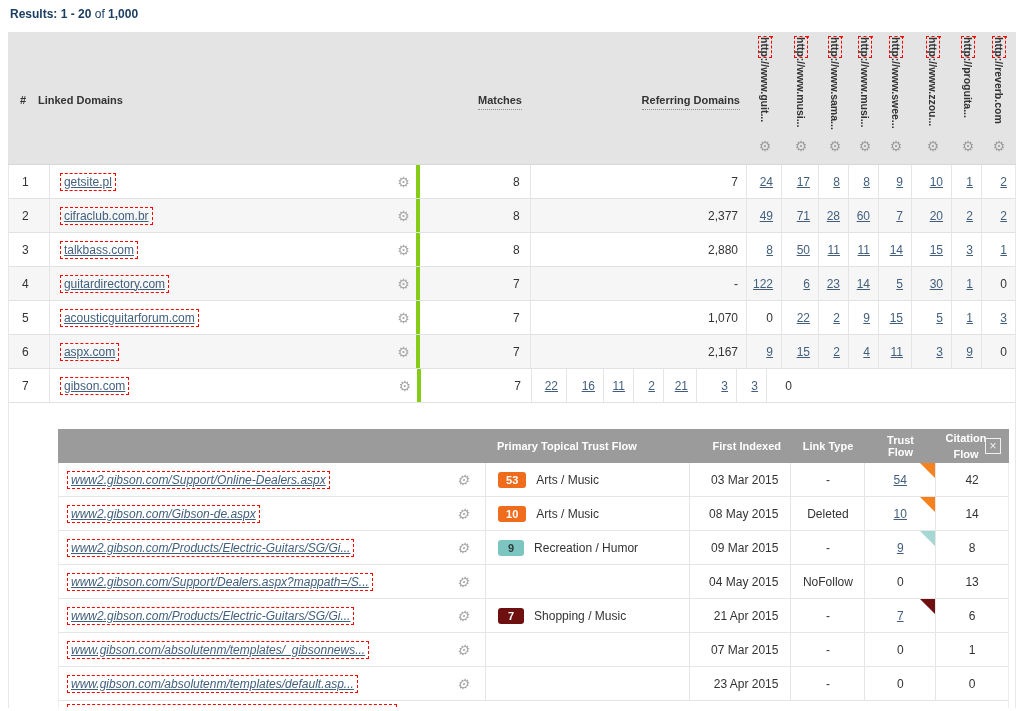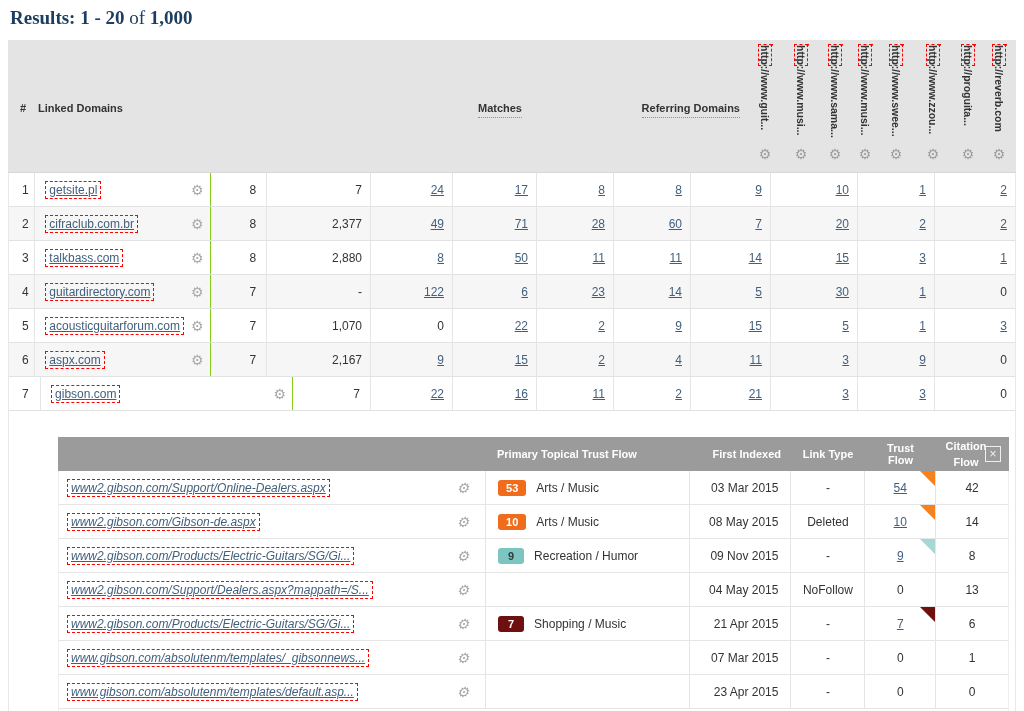--- a/index.html
+++ b/index.html
@@ -1,21 +1,21 @@
 <!DOCTYPE html>
 <html><head>
 <meta charset="utf-8">
 <style>
   * { box-sizing: border-box; margin: 0; padding: 0; }
   html,body { width:1024px; height:711px; overflow:hidden; background:#fff;
     font-family:"Liberation Sans", sans-serif; color:#333; }
   .viewport { position:relative; width:1024px; height:711px; overflow:hidden; }
 
   
-  .title { padding:7px 10px 6px; font-size:19px; font-weight:bold; color:#1c3e61;font-family:Liberation Serif, serif; }
+  .title { padding:7px 10px 6px; font-size:12px; font-weight:bold; color:#1c3e61; }
   .title .normal { font-weight:normal; }
 
   
   .main-table { margin:5px 8px 0; width:1008px; font-size:12px; }
   .mt-header { position:relative; height:132px; background:#e4e4e4; font-size:11px; font-weight:bold; }
   .h-num   { position:absolute; left:12px; top:62px; }
   .h-domains { position:absolute; left:30px; top:62px; }
   .h-matches { position:absolute; top:62px; right:494px; border-bottom:1px dotted #8f8f8f; padding-bottom:3px; }
   .h-referring { position:absolute; top:62px; right:276px; border-bottom:1px dotted #8f8f8f; padding-bottom:3px; }
 
@@ -33,26 +33,26 @@
   .g0{left:742px}.g1{left:778px}.g2{left:812px}.g3{left:842px}
   .g4{left:873px}.g5{left:910px}.g6{left:945px}.g7{left:976px}
 
   .mt-body { border-top:1px solid #d8d8d8; }
   .mt-row { display:flex; height:34px; align-items:stretch; background:#fff;
     border-bottom:1px solid #e2e2e2; border-left:1px solid #e8e8e8; border-right:1px solid #e8e8e8; }
   .mt-row:nth-child(even) { background:#f6f6f6; }
   .cell { display:flex; align-items:center; }
   .c-num { width:40px; padding-left:13px; }
   .c-domain { width:372px; position:relative; padding-left:10px;
-    border-left:1px solid #e5e5e5; border-right:1px solid #84cc16; }
+    border-left:1px solid #e5e5e5; border-right:4px solid #84cc16; }
   .c-matches { width:111px; justify-content:flex-end; padding-right:10px; border-right:1px solid #e5e5e5; }
   .c-referring { width:217px; justify-content:flex-end; padding-right:8px; border-right:1px solid #e5e5e5; }
   .counts { display:flex; height:100%; }
   .c-count { display:flex; align-items:center; justify-content:flex-end;
-    padding-right:8px; border-right:1px solid #e5e5e5; height:100%;margin-left:47px; }
+    padding-right:8px; border-right:1px solid #e5e5e5; height:100%; }
   .c-count:nth-child(1){width:35px}.c-count:nth-child(2){width:37px}
   .c-count:nth-child(3){width:30px}.c-count:nth-child(4){width:30px}
   .c-count:nth-child(5){width:33px}.c-count:nth-child(6){width:40px}
   .c-count:nth-child(7){width:30px}.c-count:nth-child(8){width:33px;border-right:none}
 
   .lnk { color:#415f7d; text-decoration:underline; cursor:pointer; }
   .redbox { border:1px dashed #f00; padding:1px 3px; text-decoration:underline; }
   .gear { color:#a9a9a9; font-size:14px; cursor:pointer; }
   .row-gear { position:absolute; right:6px; top:9px; }
 
@@ -427,21 +427,21 @@
 
   <div class="bl-row">
     <div class="cell b-url">
       <span class="lnk redbox bu">www2.gibson.com/Products/Electric-Guitars/SG/Gi...</span>
       <span class="gear row-gear">⚙</span>
     </div>
     <div class="cell b-pttf">
                 <span class="badge" style="background: rgb(124, 197, 193); color: rgb(47, 61, 60);">9</span>
                 <span class="topic">Recreation / Humor</span>
               </div>
-    <div class="cell b-date">09 Nov 2015</div>
+    <div class="cell b-date">09 Mar 2015</div>
     <div class="cell b-type">-</div>
     <div class="cell b-tf">
                 <span class="lnk">9</span>
                 <div class="tri" style="border-top-color: rgb(165, 216, 213);"></div>
               </div>
     <div class="cell b-cf">8</div>
   </div>
 
   <div class="bl-row">
     <div class="cell b-url">

